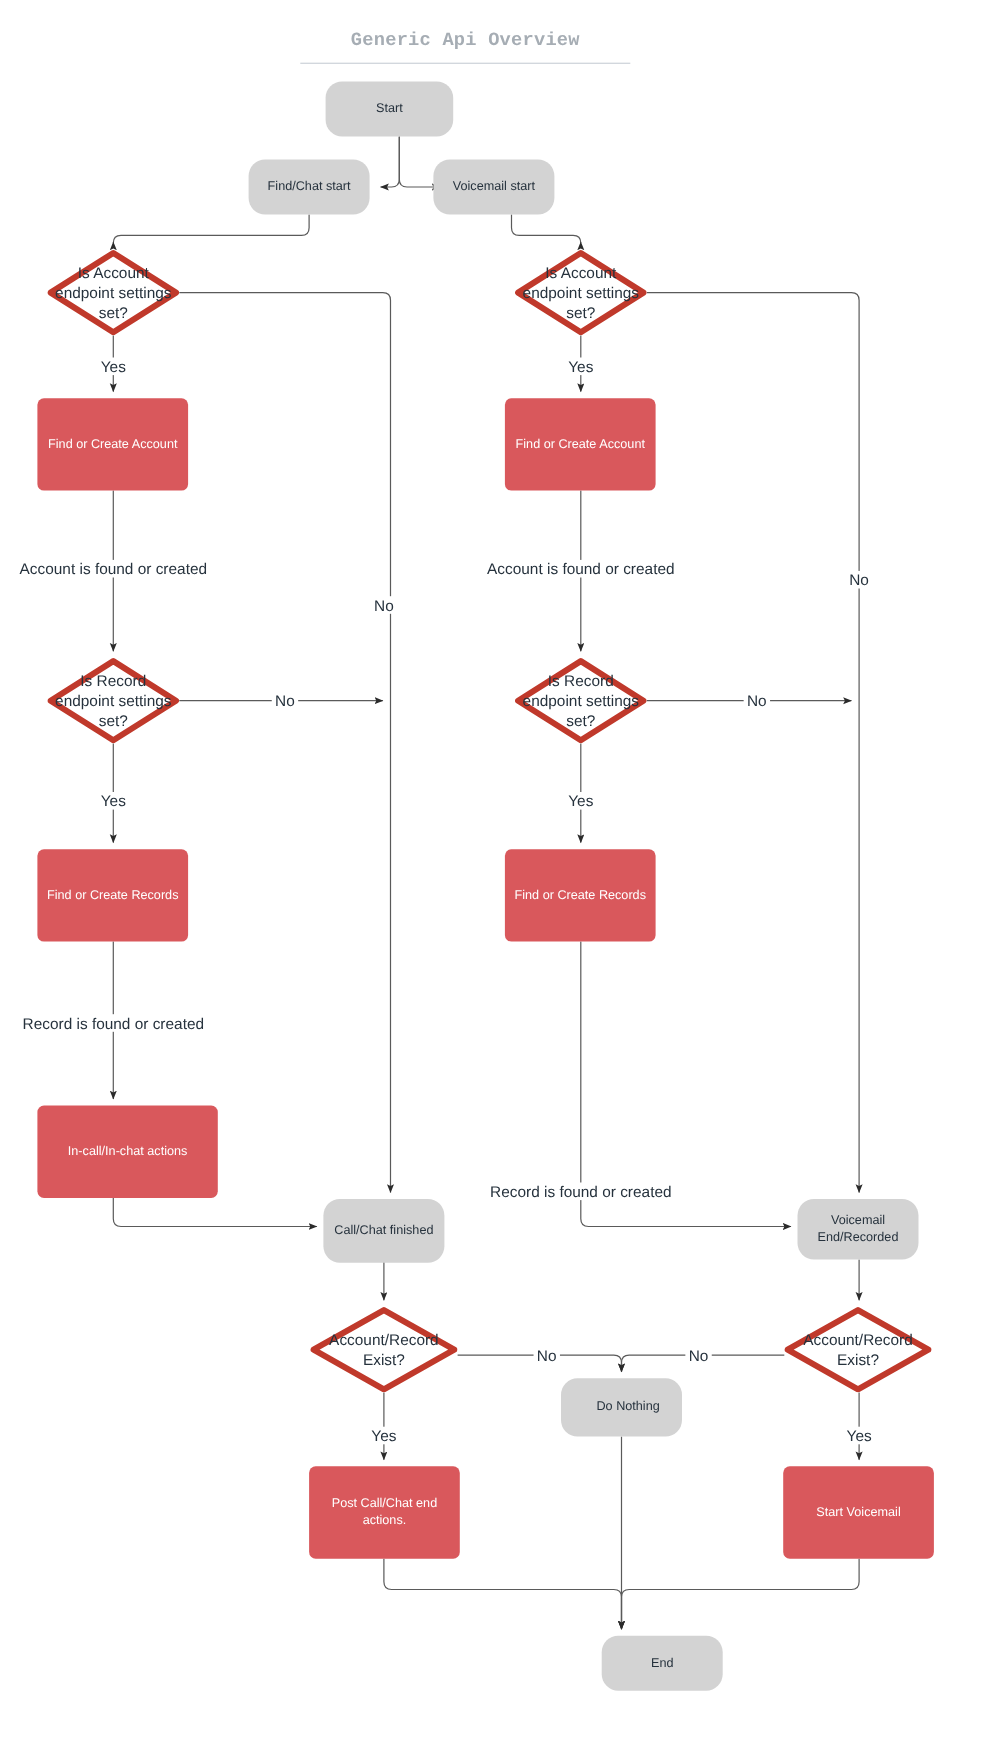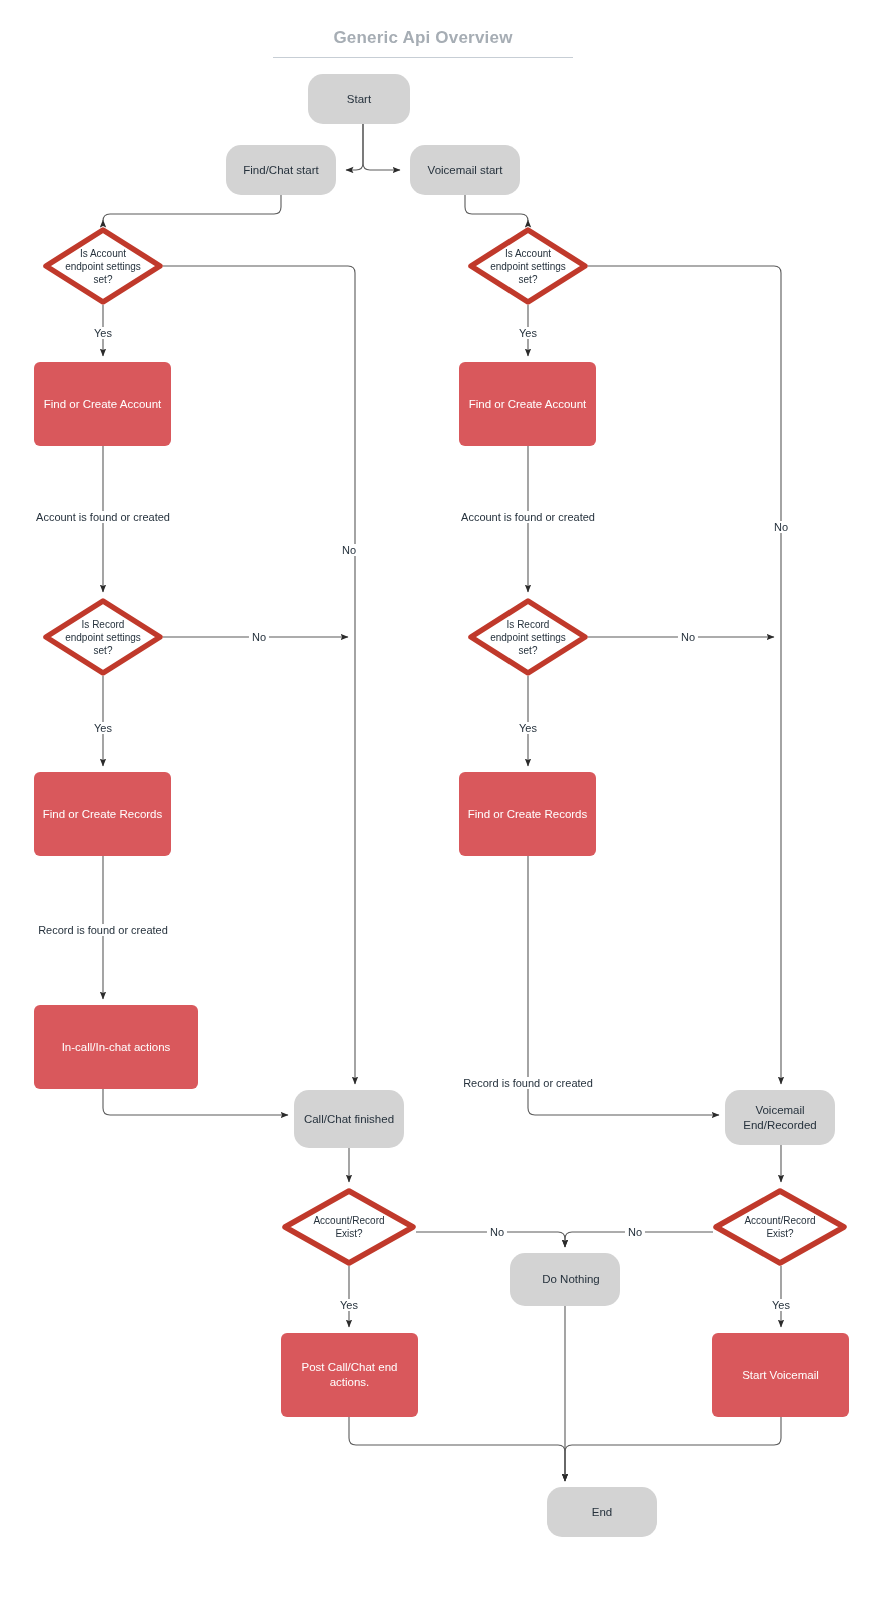--- a/index.html
+++ b/index.html
@@ -28,20 +28,21 @@
   .title {
     position: absolute;
     left: 273px;
     top: 28px;
     width: 300px;
     text-align: center;
     font-size: 17px;
     font-weight: bold;
     color: #a6adb4;
     letter-spacing: 0.2px;
+    font-family: Liberation Mono, monospace;
   }
   .title-rule {
     position: absolute;
     left: 273px;
     top: 57px;
     width: 300px;
     height: 1px;
     background: #c7ced5;
   }
   .node {
@@ -60,41 +61,41 @@
     font-size: 11.5px;
   }
   .node-process {
     background: #d9585c;
     border-radius: 6px;
     color: #ffffff;
     font-size: 11.5px;
   }
   .node-decision {
     color: #26323d;
-    font-size: 10px;
+    font-size: 14px;
     background: transparent;
     z-index: 3;
   }
   .node-decision .dia-shape {
     position: absolute;
     left: 0;
     top: 0;
     width: 100%;
     height: 100%;
     z-index: 0;
   }
   .node-decision .dia-label {
     position: relative;
     z-index: 1;
     width: 128%;
     white-space: pre-line;
   }
   .edge-label {
     position: absolute;
-    font-size: 11px;
+    font-size: 14px;
     color: #26323d;
     background: #ffffff;
     padding: 0 3px;
     white-space: nowrap;
     z-index: 2;
   }
   .edge-label.centered {
     transform: translate(-50%, -50%);
   }
 </style>
@@ -161,29 +162,29 @@
 
       <path d="M349,1417 L349,1438 Q349,1445 356,1445 L558,1445 Q565,1445 565,1452 L565,1481" marker-end="url(#arrow)"></path>
 
       <path d="M565,1306 L565,1481" marker-end="url(#arrow)"></path>
 
       <path d="M781,1417 L781,1438 Q781,1445 774,1445 L572,1445 Q565,1445 565,1452 L565,1481" marker-end="url(#arrow)"></path>
 
     </g>
   </svg>
 
-  <div class="node node-terminator" style="left:308px;top:74px;width:102px;height:50px;">
+  <div class="node node-terminator" style="left:296px;top:74px;width:116px;height:50px;">
     <span>Start</span>
   </div>
 
   <div class="node node-terminator" style="left:226px;top:145px;width:110px;height:50px;">
     <span>Find/Chat start</span>
   </div>
 
-  <div class="node node-terminator" style="left:410px;top:145px;width:110px;height:50px;">
+  <div class="node node-terminator" style="left:394px;top:145px;width:110px;height:50px;">
     <span>Voicemail start</span>
   </div>
 
   <div class="node node-decision" style="left:43px;top:227px;width:120px;height:78px;">
     <svg class="dia-shape" viewBox="0 0 120 78" preserveAspectRatio="none">
       <polygon points="60,3 117,39 60,75 3,39" fill="#ffffff" stroke="#c0392b" stroke-width="5.5" stroke-linejoin="round"></polygon>
     </svg>
     <span class="dia-label">Is Account
 endpoint settings
 set?</span>

